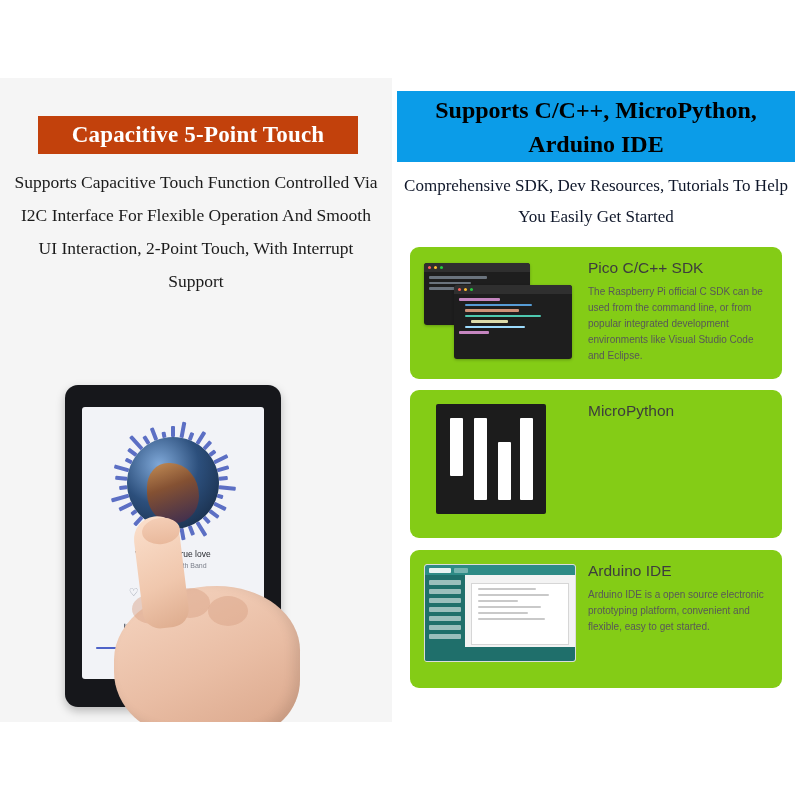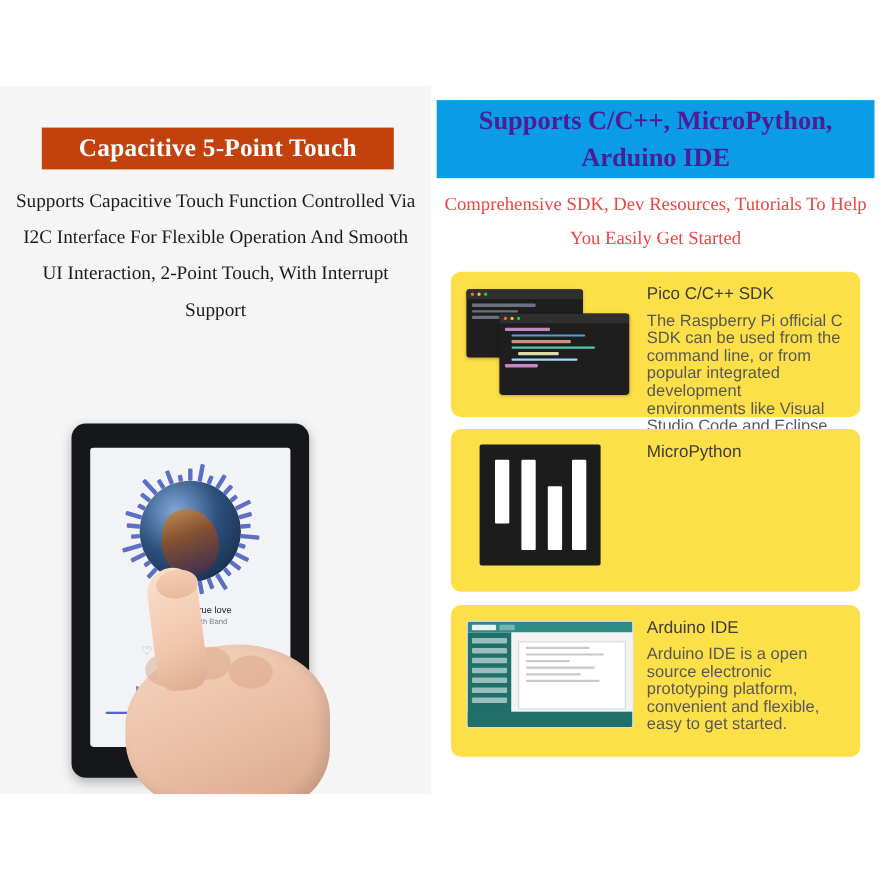--- a/index.html
+++ b/index.html
@@ -307,43 +307,43 @@
     top: 13px;
     width: 398px;
     height: 71px;
     background: #0b9ce8;
     display: flex;
     flex-direction: column;
     align-items: center;
     justify-content: center;
   }
   .r-headline-box .line {
-    color: #4c1d95;
+    color: #000000;
     font-family: "Liberation Serif", serif;
     font-weight: bold;
     font-size: 24px;
     line-height: 34px;
     white-space: nowrap;
   }
   .r-subtitle {
     position: absolute;
     left: 8px;
     top: 92px;
     width: 392px;
     text-align: center;
     font-family: "Liberation Serif", serif;
     font-size: 17px;
     line-height: 31px;
-    color: #ef4444;
+    color: #0f172a;
   }
   .card {
     position: absolute;
     left: 18px;
     width: 372px;
-    background: #fde047;
+    background: #84cc16;
     border-radius: 9px;
   }
   #card-0 { top: 169px; height: 132px; }
   #card-1 { top: 312px; height: 148px; }
   #card-2 { top: 472px; height: 138px; }
 
   .card-visual {
     position: absolute;
     left: 14px;
     top: 14px;
@@ -356,21 +356,21 @@
     top: 12px;
   }
   .card-title {
     font-family: "Liberation Sans", sans-serif;
     font-size: 15.5px;
     color: #3d3d3d;
     margin-bottom: 7px;
   }
   .card-body {
     font-family: "Liberation Sans", sans-serif;
-    font-size: 15px;
+    font-size: 10px;
     line-height: 16px;
     color: #585858;
   }
   
   .win {
     position: absolute;
     border-radius: 3px;
     overflow: hidden;
     background: #1e1e1e;
     box-shadow: 0 1px 3px rgba(0,0,0,0.25);

